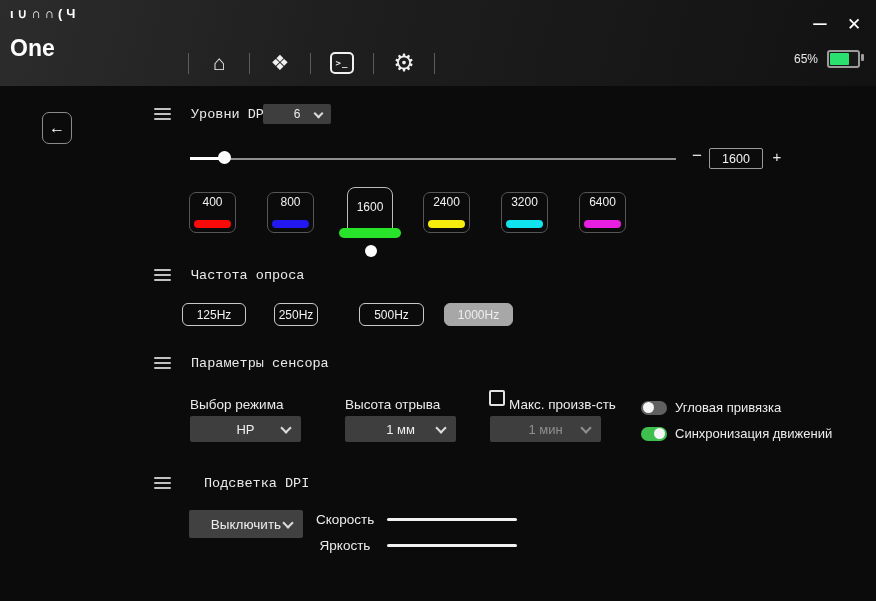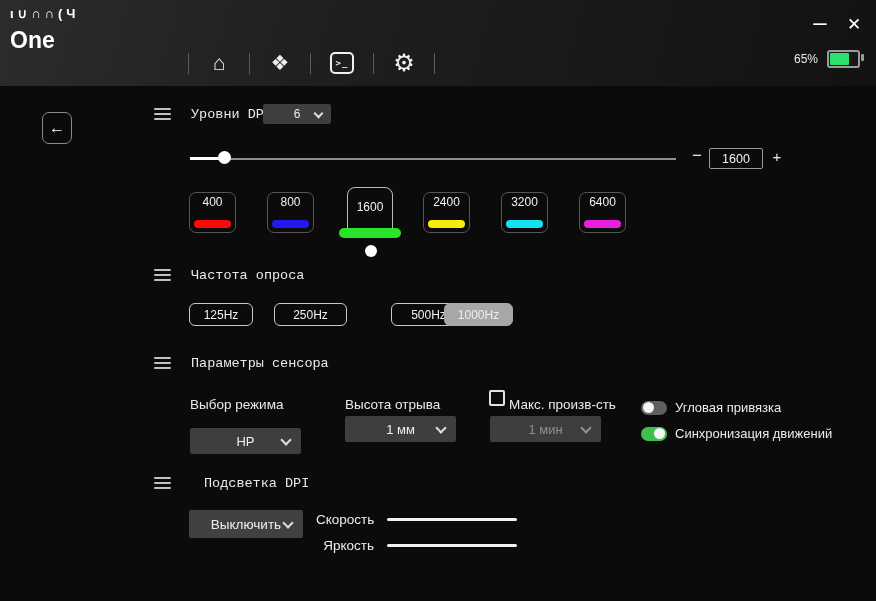--- a/index.html
+++ b/index.html
@@ -3,21 +3,21 @@
 <meta charset="utf-8">
 <style>
   html,body{margin:0;padding:0;background:#0c0c0c;}
   .app{position:relative;width:876px;height:601px;background:#0b0b0b;overflow:hidden;
        font-family:"Liberation Sans",sans-serif;color:#ededed;-webkit-font-smoothing:antialiased;}
   
   .header{position:absolute;left:0;top:0;right:0;height:86px;
           background:linear-gradient(105deg,#2c2c2c 0%,#1e1e1e 40%,#121212 100%);}
   .logo{position:absolute;left:10px;top:7px;line-height:1.15;}
   .logo-brand{font-size:13px;font-weight:700;letter-spacing:4px;color:#ffffff;display:block;}
-  .logo-product{font-size:23px;font-weight:700;color:#ffffff;display:block;margin-top:5px;}
+  .logo-product{font-size:23px;font-weight:700;color:#ffffff;display:block;margin-top:13px;}
   .win-btn{position:absolute;color:#fff;text-align:center;cursor:default;}
   .min-btn{right:44px;top:8px;font-size:24px;width:24px;}
   .close-btn{right:10px;top:14px;font-size:17px;width:24px;}
   .toolbar{position:absolute;left:188px;top:49px;height:28px;display:flex;align-items:center;gap:12px;}
   .tsep{width:1px;height:21px;background:#5c5c5c;}
   .ticon{color:#f0f0f0;font-size:21px;width:36px;text-align:center;line-height:26px;}
   .gear{font-size:24px;}
   .macro-box{width:20px;height:18px;border:2px solid #f0f0f0;border-radius:5px;margin:0 7px;
              font-family:"DejaVu Sans Mono",monospace;font-size:9px;font-weight:700;
              display:flex;align-items:center;justify-content:center;letter-spacing:1px;}
@@ -35,21 +35,21 @@
   .sec-label{position:absolute;font-size:13.5px;color:#eaeaea;font-family:Liberation Mono, monospace;}
   
   .dd{position:absolute;background:#3e3e3e;border-radius:2px;display:flex;align-items:center;
       justify-content:center;color:#eeeeee;box-sizing:border-box;}
   .dd .chev{position:absolute;right:11px;top:50%;margin-top:-5px;width:6px;height:6px;
             border-right:2px solid #dddddd;border-bottom:2px solid #dddddd;transform:rotate(45deg);}
   .dd.disabled{color:#8f8f8f;}
   .dd.disabled .chev{border-color:#8f8f8f;}
   .dd-levels{left:263px;top:104px;width:68px;height:20px;font-size:12px;}
   .dd-levels .chev{right:9px;width:5px;height:5px;margin-top:-4px;}
-  .dd-mode{left:190px;top:416px;width:111px;height:26px;font-size:13px;margin-top:12px;}
+  .dd-mode{left:190px;top:416px;width:111px;height:26px;font-size:13px;}
   .dd-lift{left:345px;top:416px;width:111px;height:26px;font-size:13px;}
   .dd-maxperf{left:490px;top:416px;width:111px;height:26px;font-size:13px;}
   .dd-backlight{left:189px;top:510px;width:114px;height:28px;font-size:13.5px;background:#414141;justify-content:center;}
   
   .slider-track{position:absolute;left:190px;top:158px;width:486px;height:2px;background:#8f8f8f;}
   .slider-fill{position:absolute;left:0;top:-1px;height:3px;background:#ffffff;}
   .slider-thumb{position:absolute;right:-7px;top:-6px;width:13px;height:13px;background:#ffffff;border-radius:50%;}
   .minus-btn{position:absolute;left:689px;top:146px;font-size:17px;color:#e9e9e9;width:16px;text-align:center;}
   .plus-btn{position:absolute;left:769px;top:148px;font-size:15px;color:#e9e9e9;width:16px;text-align:center;}
   .dpi-value{position:absolute;left:709px;top:148px;width:54px;height:21px;border:1.5px solid #9a9a9a;
@@ -71,21 +71,21 @@
   
   .col-label{position:absolute;top:397px;font-size:13.5px;color:#eaeaea;}
   .checkbox{position:absolute;left:489px;top:390px;width:12px;height:12px;border:2px solid #e3e3e3;
             border-radius:2px;box-sizing:content-box;background:transparent;}
   .toggle-row{position:absolute;left:641px;display:flex;align-items:center;gap:8px;height:15px;}
   .toggle{position:relative;width:26px;height:14px;border-radius:8px;}
   .toggle .knob{position:absolute;top:1.5px;left:2px;width:11px;height:11px;border-radius:50%;background:#f5f5f5;}
   .toggle.on .knob{left:auto;right:2px;}
   .toggle-label{font-size:13px;color:#ececec;white-space:nowrap;}
   
-  .bl-label{position:absolute;font-size:13.5px;color:#ececec;width:58px;text-align:right;}
+  .bl-label{position:absolute;font-size:13.5px;color:#ececec;width:58px;text-align:center;}
   .bl-line{position:absolute;left:387px;width:130px;height:3px;background:#f2f2f2;border-radius:2px;}
 </style>
 </head>
 <body>
 
 <div class="app">
 
   <div class="header">
     <div class="logo">
       <span class="logo-brand">ι∪∩∩(Ч</span>
@@ -164,23 +164,23 @@
   </div>
   <div class="preset-dot"></div>
 
   <div class="hamb" style="left:154px;top:269px;">
       <span></span>
       <span></span>
       <span></span>
     </div>
   <div class="sec-label" style="left:191px;top:268px;">Частота опроса</div>
 
-  <div class="pollbtn" style="left:189px;width:64px;">125Hz</div>
-  <div class="pollbtn" style="left:274px;width:73px;">250Hz</div>
-  <div class="pollbtn" style="left:359px;width:75px;margin-left:32px;">500Hz</div>
+  <div class="pollbtn" style="left:182px;width:64px;">125Hz</div>
+  <div class="pollbtn" style="left:274px;width:44px;">250Hz</div>
+  <div class="pollbtn" style="left:359px;width:65px;">500Hz</div>
   <div class="pollbtn selected" style="left:444px;width:69px;">1000Hz</div>
 
   <div class="hamb" style="left:154px;top:357px;">
       <span></span>
       <span></span>
       <span></span>
     </div>
   <div class="sec-label" style="left:191px;top:356px;">Параметры сенсора</div>
 
   <div class="col-label" style="left:190px;">Выбор режима</div>

